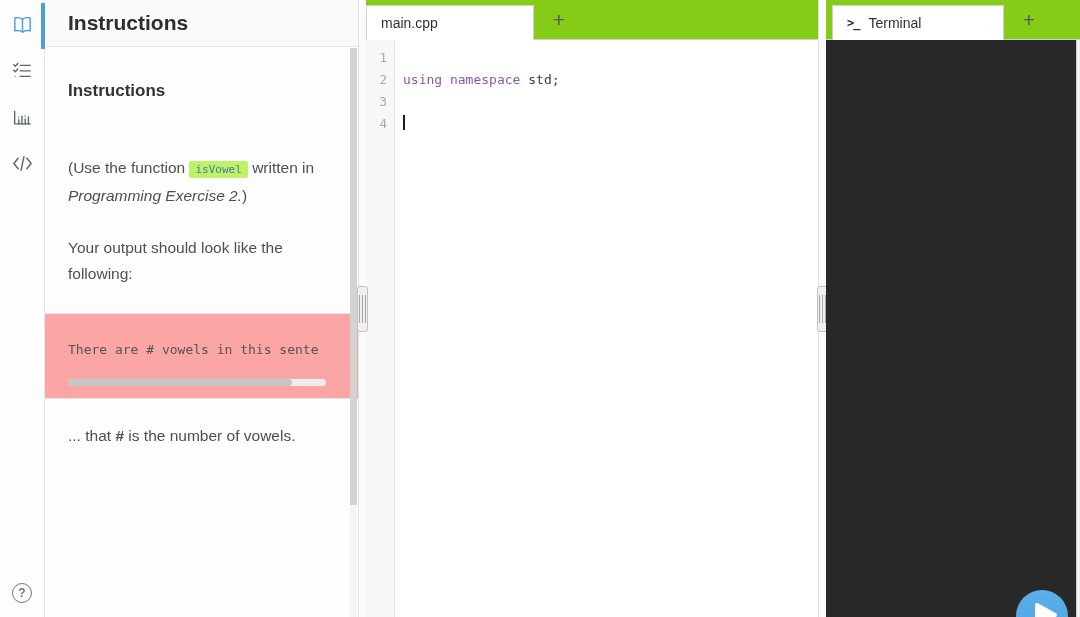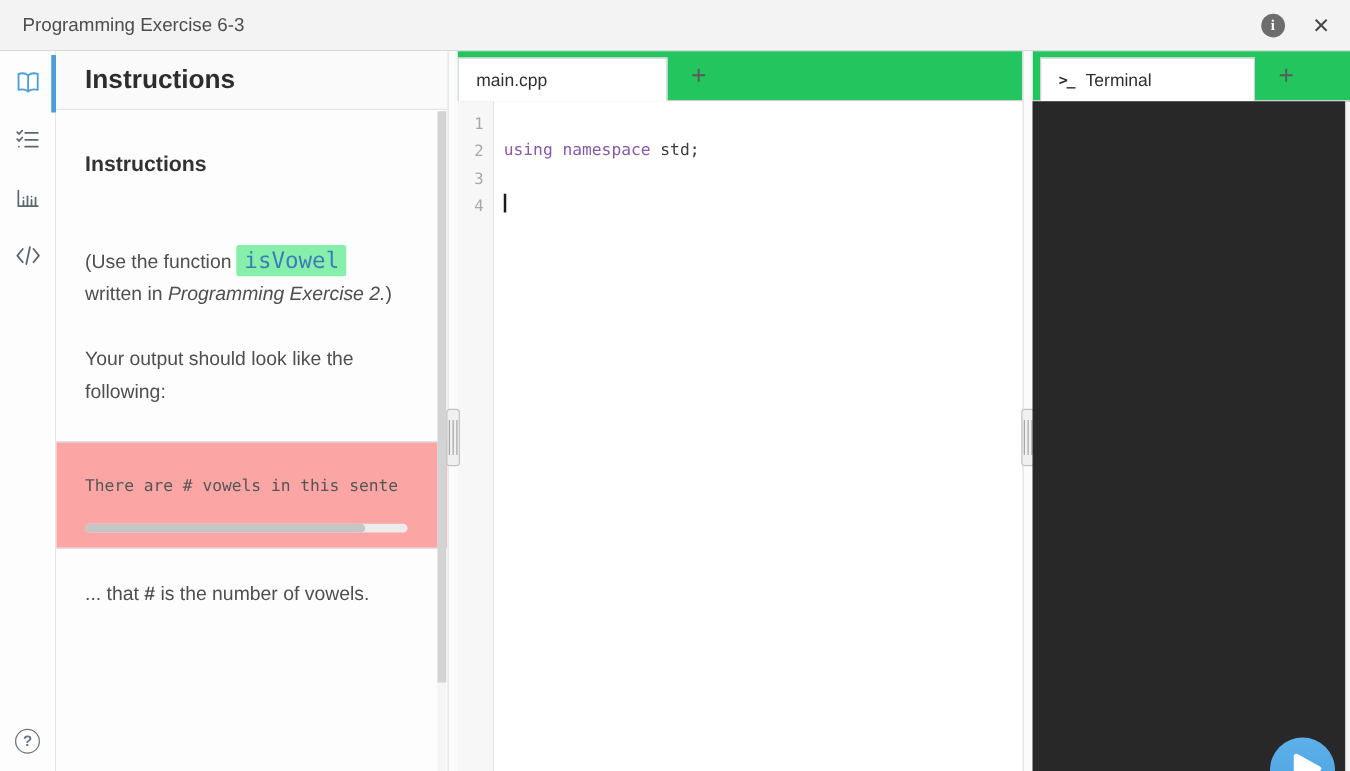--- a/index.html
+++ b/index.html
@@ -42,39 +42,39 @@
 
   
   .instructions-panel{width:313px;flex:none;background:#fdfdfd;display:flex;flex-direction:column;
                       position:relative;min-height:0;}
   .panel-header{height:47px;flex:none;background:#fafafa;border-bottom:1px solid #e6e6e6;
                 display:flex;align-items:center;padding-left:23px;}
   .panel-header h1{font-size:21px;font-weight:bold;color:#2d2d2d;}
   .panel-body{flex:1;overflow:hidden;padding:20px 32px 0 23px;}
   .panel-body h2{font-size:17px;font-weight:bold;color:#333;margin:14px 0 28px 0;}
   .panel-body p{font-size:15.5px;line-height:26px;color:#4f4f4f;width:254px;margin-bottom:26px;}
-  .chip{font-family:"DejaVu Sans Mono","Liberation Mono",monospace;font-size:18px;
-        color:var(--code-ref-blue);background:#86efac;padding:2px 6px;border-radius:2px;margin-top:24px;}
+  .chip{font-family:"DejaVu Sans Mono","Liberation Mono",monospace;font-size:11px;
+        color:var(--code-ref-blue);background:#bef264;padding:2px 6px;border-radius:2px;margin-top:24px;}
   .example-block{margin:2px -32px 24px -23px;background:#fca5a5;border-top:1px solid #dfe8ed;
                  border-bottom:1px solid #dfe8ed;padding:28px 0 12px 23px;}
   .example-block code{font-family:"DejaVu Sans Mono","Liberation Mono",monospace;font-size:13px;
                       color:#555;white-space:pre;display:block;}
   .h-scrollbar{margin-top:22px;width:258px;height:7px;background:#ececec;border-radius:4px;}
   .h-thumb{width:87%;height:7px;background:#c5c5c5;border-radius:4px;}
   .v-scrollbar{position:absolute;top:48px;bottom:0;right:1px;width:7px;background:#f5f5f5;}
   .v-thumb{position:absolute;top:0;left:0;width:7px;height:457px;background:#d3d3d3;}
 
   
   .splitter{width:8px;flex:none;background:#fbfbfb;border-left:1px solid #e2e2e2;position:relative;cursor:col-resize;}
   .split-handle{position:absolute;top:286px;left:-2px;width:11px;height:46px;background:#f0f0f0;
                 border:1px solid #c2c2c2;border-radius:3px;display:flex;align-items:center;justify-content:center;}
   .grip{width:1px;height:28px;background:#a8a8a8;box-shadow:-3px 0 0 #a8a8a8,3px 0 0 #a8a8a8;}
 
   
-  .tabbar{height:40px;flex:none;background:#22c55e;border-bottom:1px solid #d2d2d2;
+  .tabbar{height:40px;flex:none;background:#84cc16;border-bottom:1px solid #d2d2d2;
           display:flex;align-items:flex-end;}
   .tab{height:35px;margin-bottom:-1px;background:#fff;border:1px solid #d2d2d2;border-bottom:none;
        display:flex;align-items:center;padding:0 14px;font-size:14px;color:#2f2f2f;cursor:pointer;}
   .add-tab{width:38px;height:34px;background:none;border:none;font-size:21px;font-weight:300;
            color:#5a5a5a;cursor:pointer;margin-left:6px;align-self:center;font-family:inherit;}
 
   
   .editor-panel{flex:1;display:flex;flex-direction:column;min-width:0;}
   .editor-panel .tab{min-width:168px;}
   .editor{flex:1;background:linear-gradient(to right,#f7f7f7 28px,#e2e2e2 28px,#e2e2e2 29px,#fff 29px);
@@ -95,27 +95,20 @@
   .term-scroll-track{position:absolute;top:0;right:0;bottom:0;width:4px;background:#f4f4f4;border-left:1px solid #cfcfcf;}
   .run-button{position:absolute;right:12px;bottom:-25px;width:52px;height:52px;border-radius:50%;
               border:none;background:linear-gradient(#5db0e8,var(--run-button-blue));cursor:pointer;
               display:flex;align-items:center;justify-content:center;padding:0;}
 </style>
 </head>
 <body>
 
 <div class="app">
 
-  <header class="topbar">
-    <span class="topbar-title">Programming Exercise 6-3</span>
-    <div class="topbar-actions">
-      <span class="info-circle">i</span>
-      <span class="close-x">✕</span>
-    </div>
-  </header>
 
   <div class="main">
 
     <nav class="sidebar">
       <div class="side-item active">
         <span>
           <svg width="23" height="23" viewBox="0 0 24 24" fill="none" stroke="currentColor" stroke-width="1.5" stroke-linejoin="round" stroke-linecap="round">
             <path d="M12 5.5 C10 3.8 7 3.4 4 4.2 V17.6 C7 16.8 10 17.2 12 18.9 C14 17.2 17 16.8 20 17.6 V4.2 C17 3.4 14 3.8 12 5.5 Z"></path>
             <path d="M12 5.5 V18.9"></path>
           </svg>

